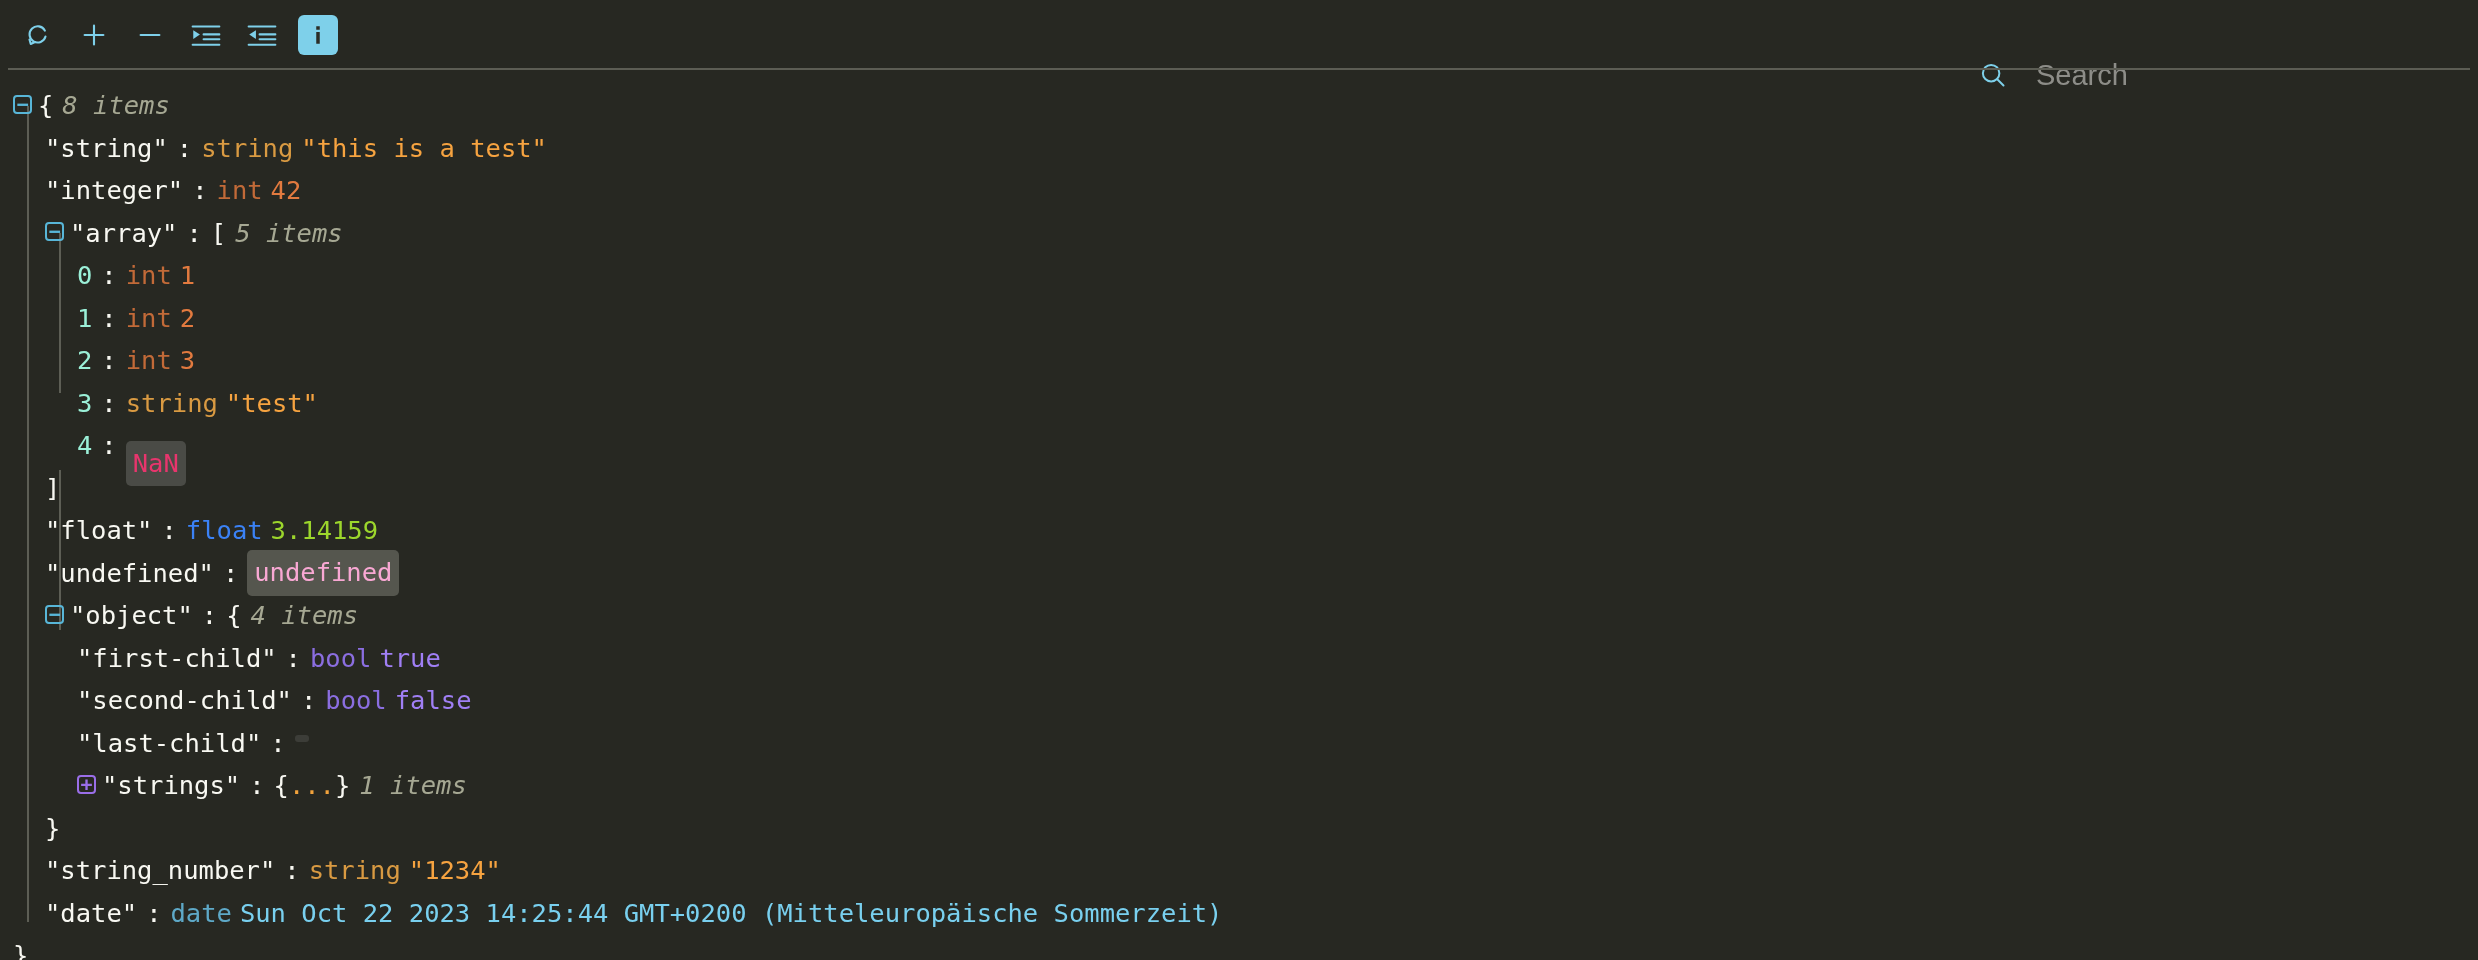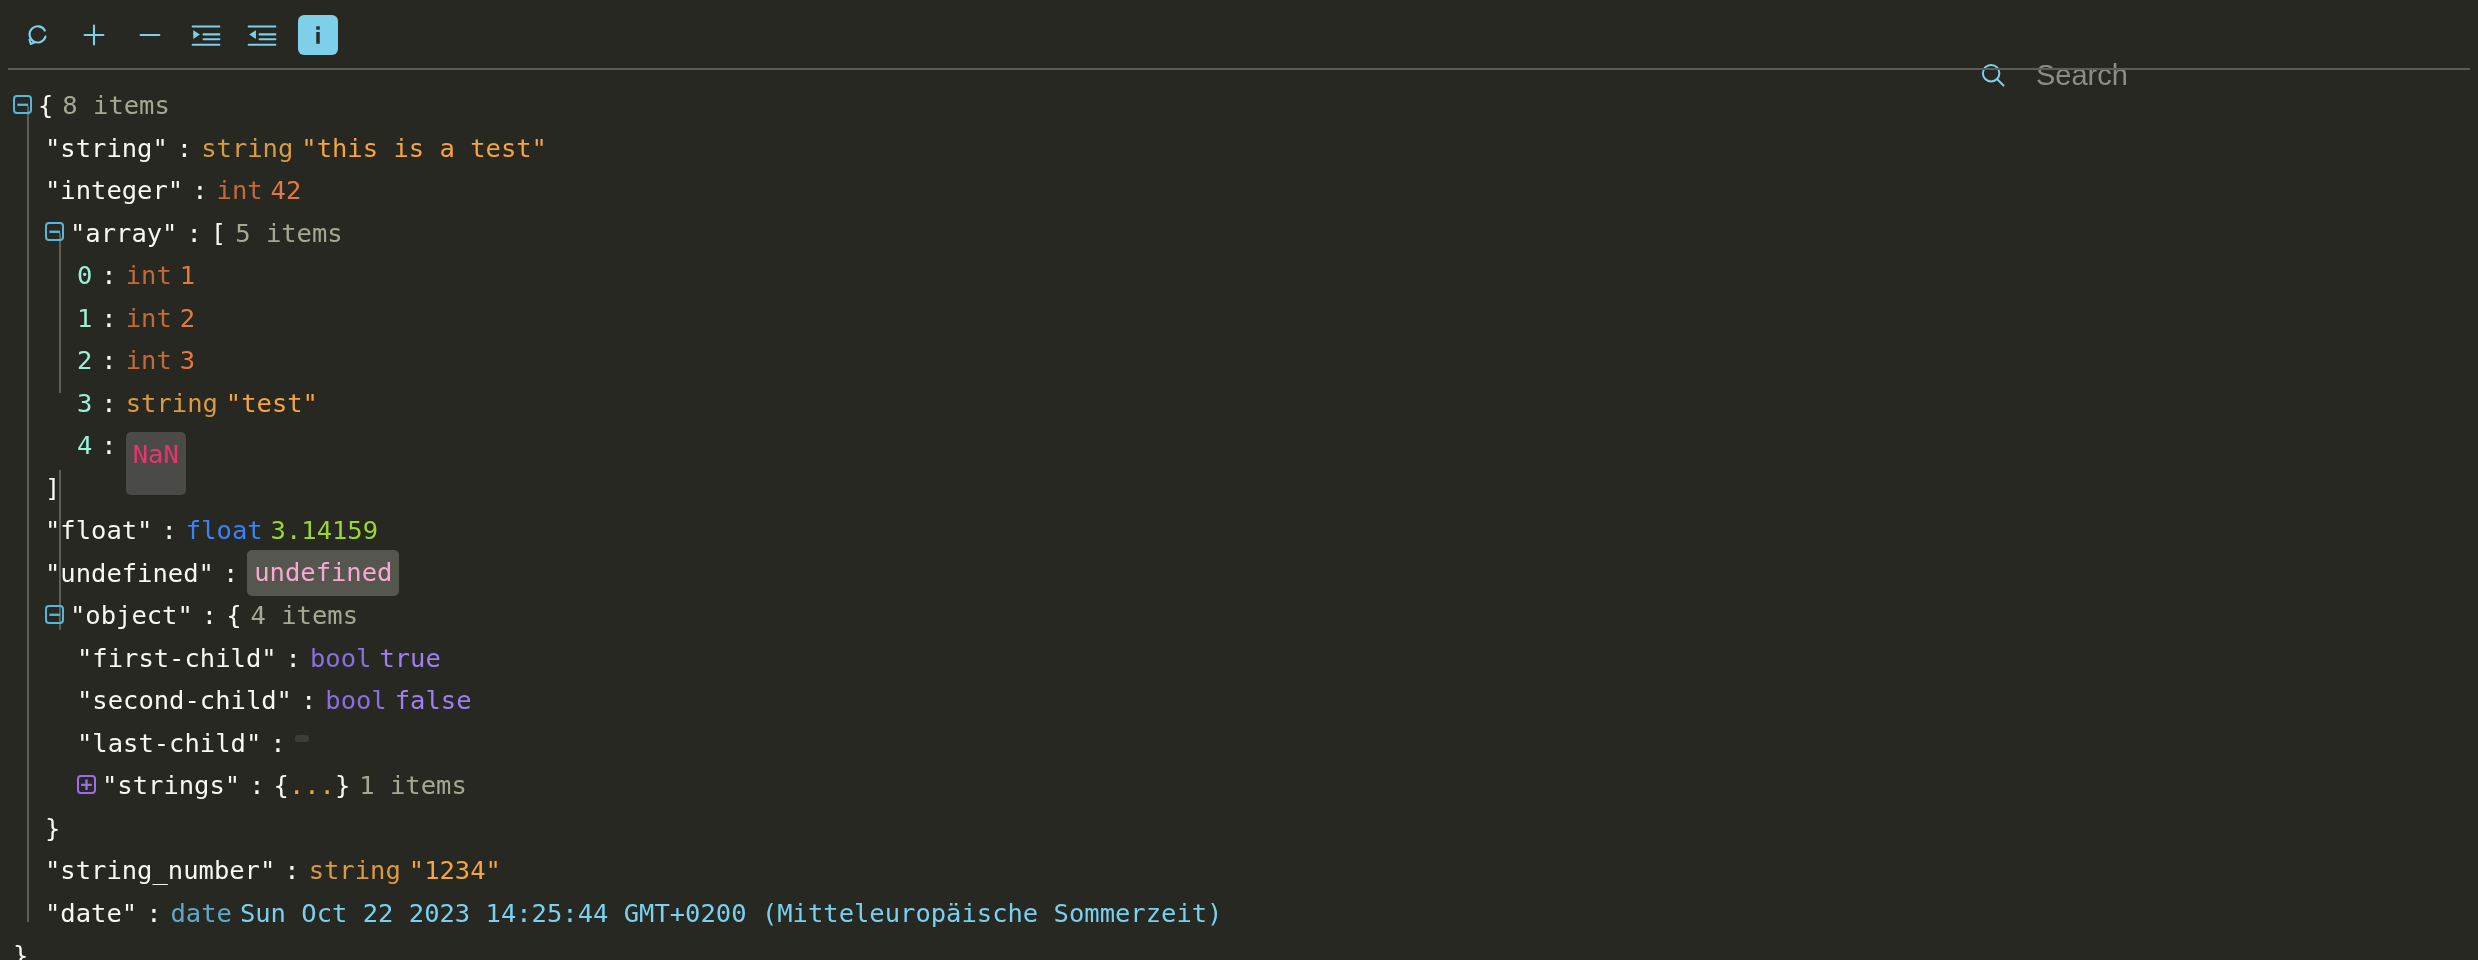--- a/index.html
+++ b/index.html
@@ -118,21 +118,21 @@
     font-family: "DejaVu Sans Mono", monospace;
     font-size: 20px;
     line-height: 13px;
     font-weight: 700;
   }
 
   
   .key      { color: #f8f8f2; }
   .punc     { color: #f8f8f2; }
   .brace    { color: #f8f8f2; }
-  .count    { color: #a6a893; padding-left: 9px; }
+  .count    { color: #a6a893; font-style: italic; padding-left: 9px; }
   .idx      { color: #9bf0d8; }
 
   .t-string { color: #d99a42; padding-right: 8px; }
   .v-string { color: #f4a košt; }
   .v-string { color: #f6a340; }
 
   .t-int    { color: #c26a38; padding-right: 8px; }
   .v-int    { color: #e27a3f; }
 
   .t-float  { color: #3b82f6; padding-right: 8px; text-align: right; }
@@ -142,21 +142,21 @@
   .v-bool   { color: #a07ff5; }
 
   .t-date   { color: #5ea9c8; padding-right: 8px; }
   .v-date   { color: #79d0ef; }
 
   .chip-nan {
     display: inline-block;
     background: #4a4b46;
     color: #e8356d;
     border-radius: 5px;
-    padding: 1px 7px 20px 7px;
+    padding: 1px 7px 2px 7px;
     margin-top: 36px;
   }
   .chip-undef {
     display: inline-block;
     background: #55564e;
     color: #f9a8d4;
     border-radius: 5px;
     padding: 1px 7px 2px 7px;
   }
   .chip-empty {

